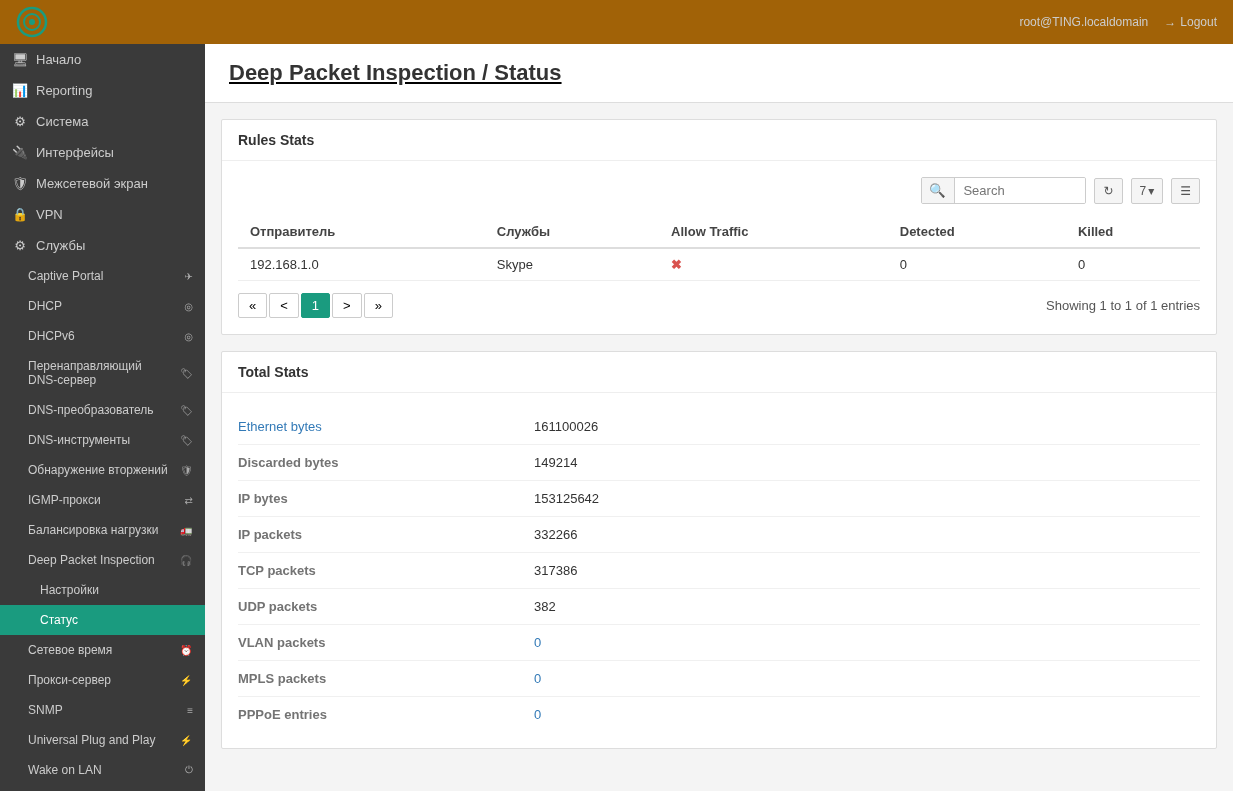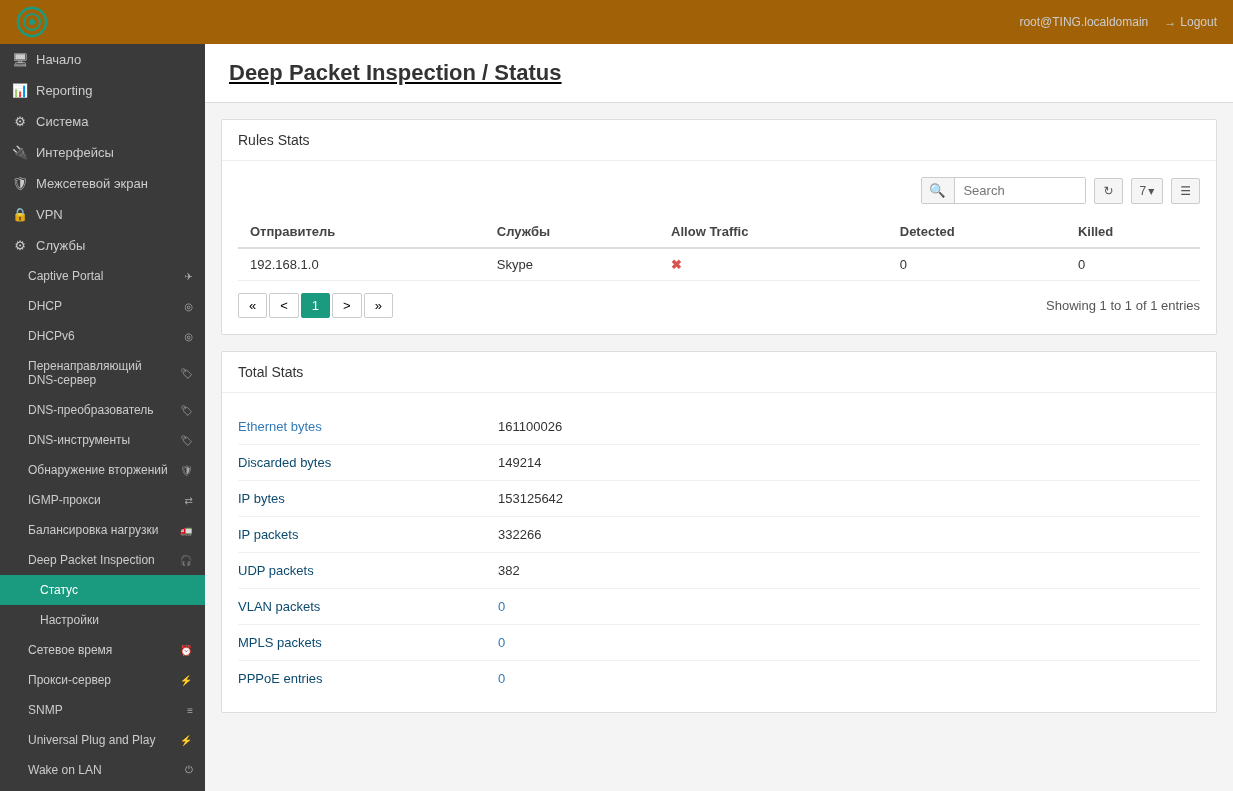--- a/index.html
+++ b/index.html
@@ -66,21 +66,21 @@
     
     .card {
       background: #fff;
       border: 1px solid #ddd;
       border-radius: 2px;
       margin-bottom: 16px;
     }
     .card-header {
       padding: 12px 16px;
       border-bottom: 1px solid #eee;
-      font-weight: normal;
+      font-weight: bold;
       font-size: 14px;
       color: #333;
     }
     .card-body { padding: 16px; }
 
     
     .table-toolbar {
       display: flex;
       justify-content: flex-end;
       align-items: center;
@@ -159,24 +159,25 @@
     .page-btn.active { background: #1a9b7f; color: #fff; border-color: #1a9b7f; }
     .pagination-info { font-size: 13px; color: #555; }
 
     
     .stats-table { width: 100%; }
     .stats-row {
       display: flex;
       padding: 10px 0;
       border-bottom: 1px solid #f0f0f0;
       align-items: flex-start;
+      gap: 36px;
     }
     .stats-row:last-child { border-bottom: none; }
     .stats-label { width: 260px; color: #337ab7; font-size: 13px; }
-    .stats-label.plain { color: #0c4a6e; }
+    .stats-label.plain { color: #737373; font-weight: bold; }
     .stats-value { color: #333; font-size: 13px; }
     .stats-value.link { color: #337ab7; }
   </style>
 </head>
 <body>
 
 <div class="topbar">
   <div class="topbar-logo">
     <svg width="32" height="32" viewBox="0 0 32 32">
       <circle cx="16" cy="16" r="14" fill="none" stroke="#1a9b7f" stroke-width="2.5"></circle>
@@ -256,25 +257,25 @@
       <span style="margin-left:auto;font-size:10px;color:#aaa">⇄</span>
     </div>
     <div class="sidebar-item sub">
       <span>Балансировка нагрузки</span>
       <span style="margin-left:auto;font-size:10px;color:#aaa">🚛</span>
     </div>
     <div class="sidebar-item sub">
       <span>Deep Packet Inspection</span>
       <span style="margin-left:auto;font-size:10px;color:#aaa">🎧</span>
     </div>
+    <div class="sidebar-item sub" style="padding-left:40px;">
+      <span>Настройки</span>
+    </div>
     <div class="sidebar-item sub sub-active" style="padding-left:40px;">
       <span>Статус</span>
-    </div>
-    <div class="sidebar-item sub" style="padding-left:40px;">
-      <span>Настройки</span>
     </div>
     <div class="sidebar-item sub">
       <span>Сетевое время</span>
       <span style="margin-left:auto;font-size:10px;color:#aaa">⏰</span>
     </div>
     <div class="sidebar-item sub">
       <span>Прокси-сервер</span>
       <span style="margin-left:auto;font-size:10px;color:#aaa">⚡</span>
     </div>
     <div class="sidebar-item sub">
@@ -378,20 +379,24 @@
             </div>
             <div class="stats-row">
               <div class="stats-label plain">IP bytes</div>
               <div class="stats-value">153125642</div>
             </div>
             <div class="stats-row">
               <div class="stats-label plain">IP packets</div>
               <div class="stats-value">332266</div>
             </div>
             <div class="stats-row">
+              <div class="stats-label plain">TCP packets</div>
+              <div class="stats-value">317386</div>
+            </div>
+            <div class="stats-row">
               <div class="stats-label plain">UDP packets</div>
               <div class="stats-value">382</div>
             </div>
             <div class="stats-row">
               <div class="stats-label plain">VLAN packets</div>
               <div class="stats-value link">0</div>
             </div>
             <div class="stats-row">
               <div class="stats-label plain">MPLS packets</div>
               <div class="stats-value link">0</div>

